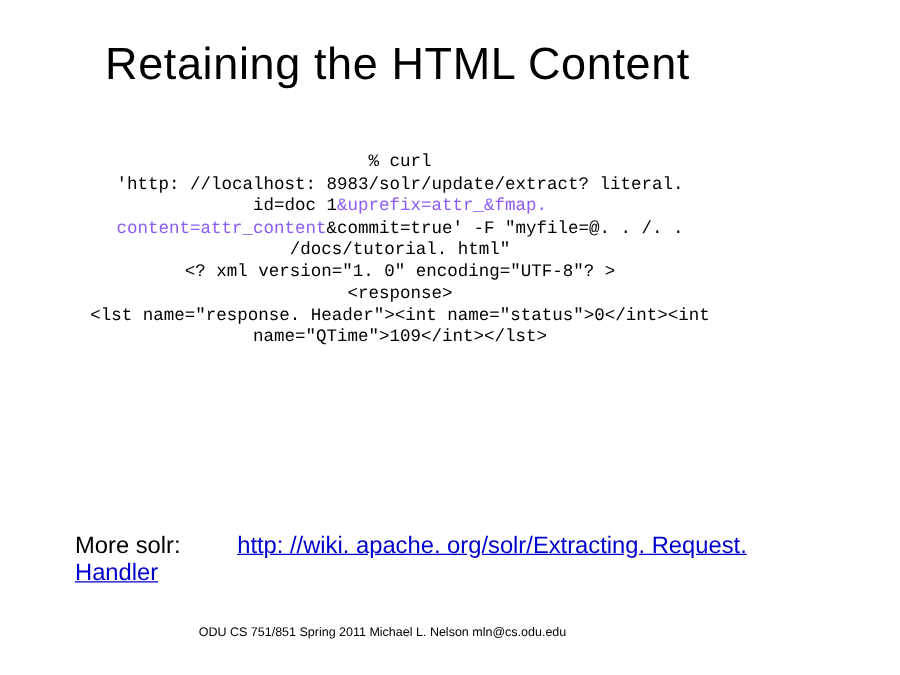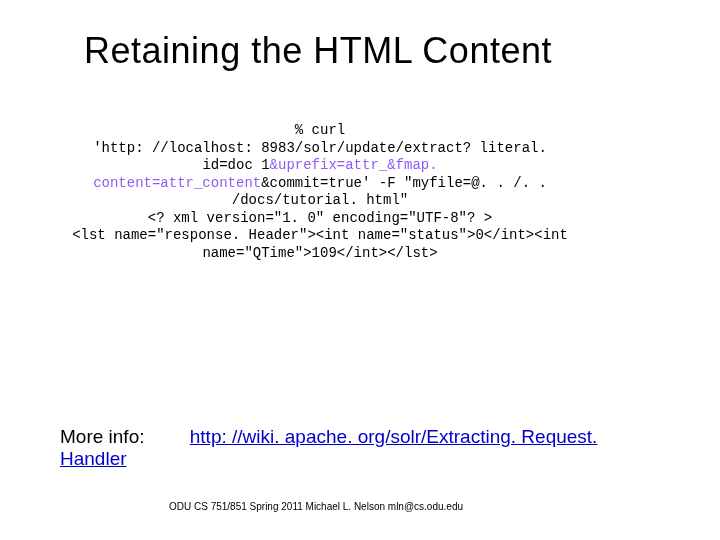--- a/index.html
+++ b/index.html
@@ -47,42 +47,43 @@
     font-size: 19px;
   }
   .more-info a {
     color: #0000cc;
     text-decoration: underline;
     margin-left: 40px;
   }
   .footer {
     position: absolute;
     bottom: 28px;
-    left: 10px;
+    left: 0;
     width: 100%;
     text-align: center;
     font-size: 10px;
     color: #000;
   }
 </style>
 </head>
 <body>
 
 <div class="slide">
 
   <h1 class="title">Retaining the HTML Content</h1>
 
   <div class="code-block">
     <span class="line">% curl</span>
     <span class="line">
       <span>'http: //localhost: 8983/solr/update/extract? literal. id=doc 1</span><span class="hl">&amp;uprefix=attr_&amp;fmap. content=attr_content</span><span>&amp;commit=true' -F "myfile=@. . /. . /docs/tutorial. html"</span>
     </span>
     <span class="line">&lt;? xml version="1. 0" encoding="UTF-8"? &gt;</span>
+    <span class="line">&lt;response&gt;</span>
     <span class="line">&lt;lst name="response. Header"&gt;&lt;int name="status"&gt;0&lt;/int&gt;&lt;int name="QTime"&gt;109&lt;/int&gt;&lt;/lst&gt;</span>
   </div>
 
   <div class="more-info">
-    <span>More info: </span><a href="#">http: //wiki. apache. org/solr/Extracting. Request. Handler</a>
+    <span>More solr: </span><a href="#">http: //wiki. apache. org/solr/Extracting. Request. Handler</a>
   </div>
 
   <div class="footer">ODU CS 751/851 Spring 2011 Michael L. Nelson mln@cs.odu.edu</div>
 
 </div>
 
 </body></html>

